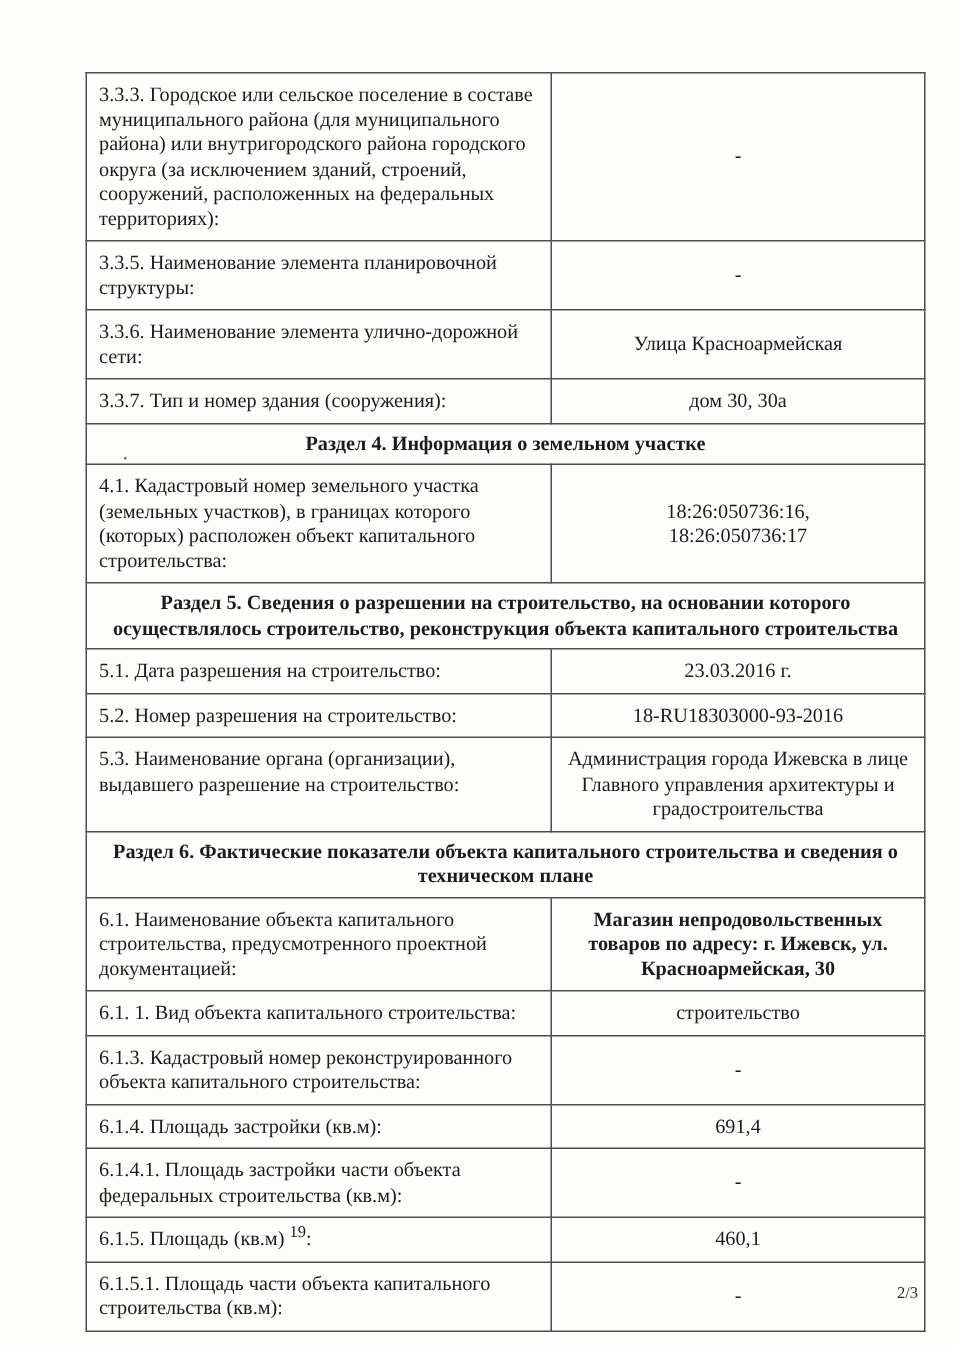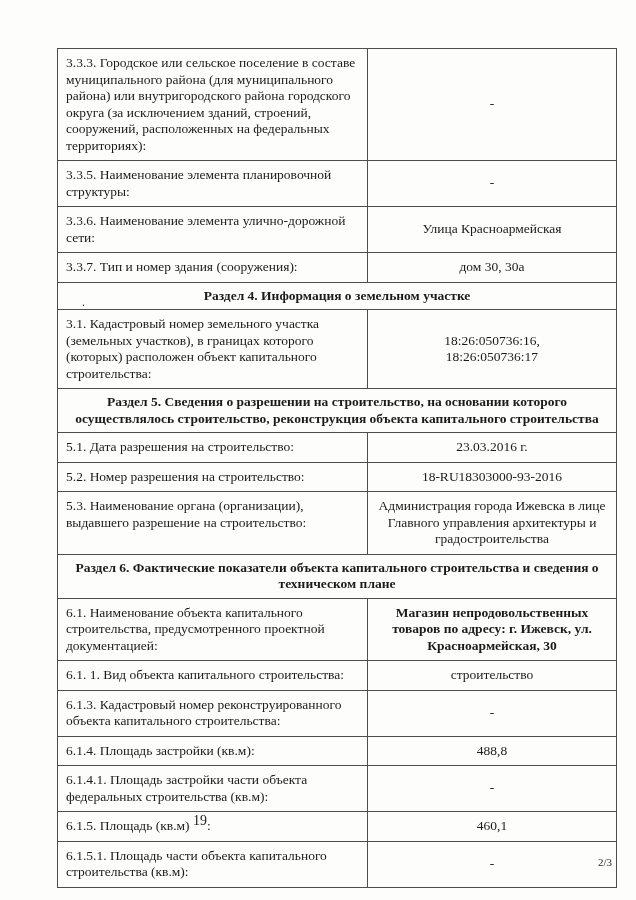--- a/index.html
+++ b/index.html
@@ -44,21 +44,21 @@
     font-weight: bold;
     margin-top: 42px;
   }
   .doc-table td.section {
     font-weight: bold;
     text-align: center;
     padding: 5px 12px;
     position: relative;
   }
   .doc-table sup {
-    font-size: 14px;
+    font-size: 11px;
     line-height: 0;
     vertical-align: super;
   }
   .stray {
     position: absolute;
     left: 24px;
     top: 11px;
     font-weight: normal;
     font-size: 12px;
     color: #2a2a2a;
@@ -90,21 +90,21 @@
           <td class="value">Улица Красноармейская</td>
         </tr>
         <tr>
           <td class="label">3.3.7. Тип и номер здания (сооружения):</td>
           <td class="value">дом 30, 30а</td>
         </tr>
         <tr>
           <td colspan="2" class="section">Раздел 4. Информация о земельном участке<span class="stray">.</span></td>
         </tr>
         <tr>
-          <td class="label">3.1. Кадастровый номер земельного участка (земельных участков), в границах которого (которых) расположен объект капитального строительства:</td>
+          <td class="label">4.1. Кадастровый номер земельного участка (земельных участков), в границах которого (которых) расположен объект капитального строительства:</td>
           <td class="value">18:26:050736:16,<br>18:26:050736:17</td>
         </tr>
         <tr>
           <td colspan="2" class="section">Раздел 5. Сведения о разрешении на строительство, на основании которого осуществлялось строительство, реконструкция объекта капитального строительства</td>
         </tr>
         <tr>
           <td class="label">5.1. Дата разрешения на строительство:</td>
           <td class="value">23.03.2016 г.</td>
         </tr>
         <tr>
@@ -125,21 +125,21 @@
         <tr>
           <td class="label">6.1. 1. Вид объекта капитального строительства:</td>
           <td class="value">строительство</td>
         </tr>
         <tr>
           <td class="label">6.1.3. Кадастровый номер реконструированного объекта капитального строительства:</td>
           <td class="value">-</td>
         </tr>
         <tr>
           <td class="label">6.1.4. Площадь застройки (кв.м):</td>
-          <td class="value">488,8</td>
+          <td class="value">691,4</td>
         </tr>
         <tr>
           <td class="label">6.1.4.1. Площадь застройки части объекта федеральных строительства (кв.м):</td>
           <td class="value">-</td>
         </tr>
         <tr>
           <td class="label">6.1.5. Площадь (кв.м) <sup>19</sup>:</td>
           <td class="value">460,1</td>
         </tr>
         <tr>

